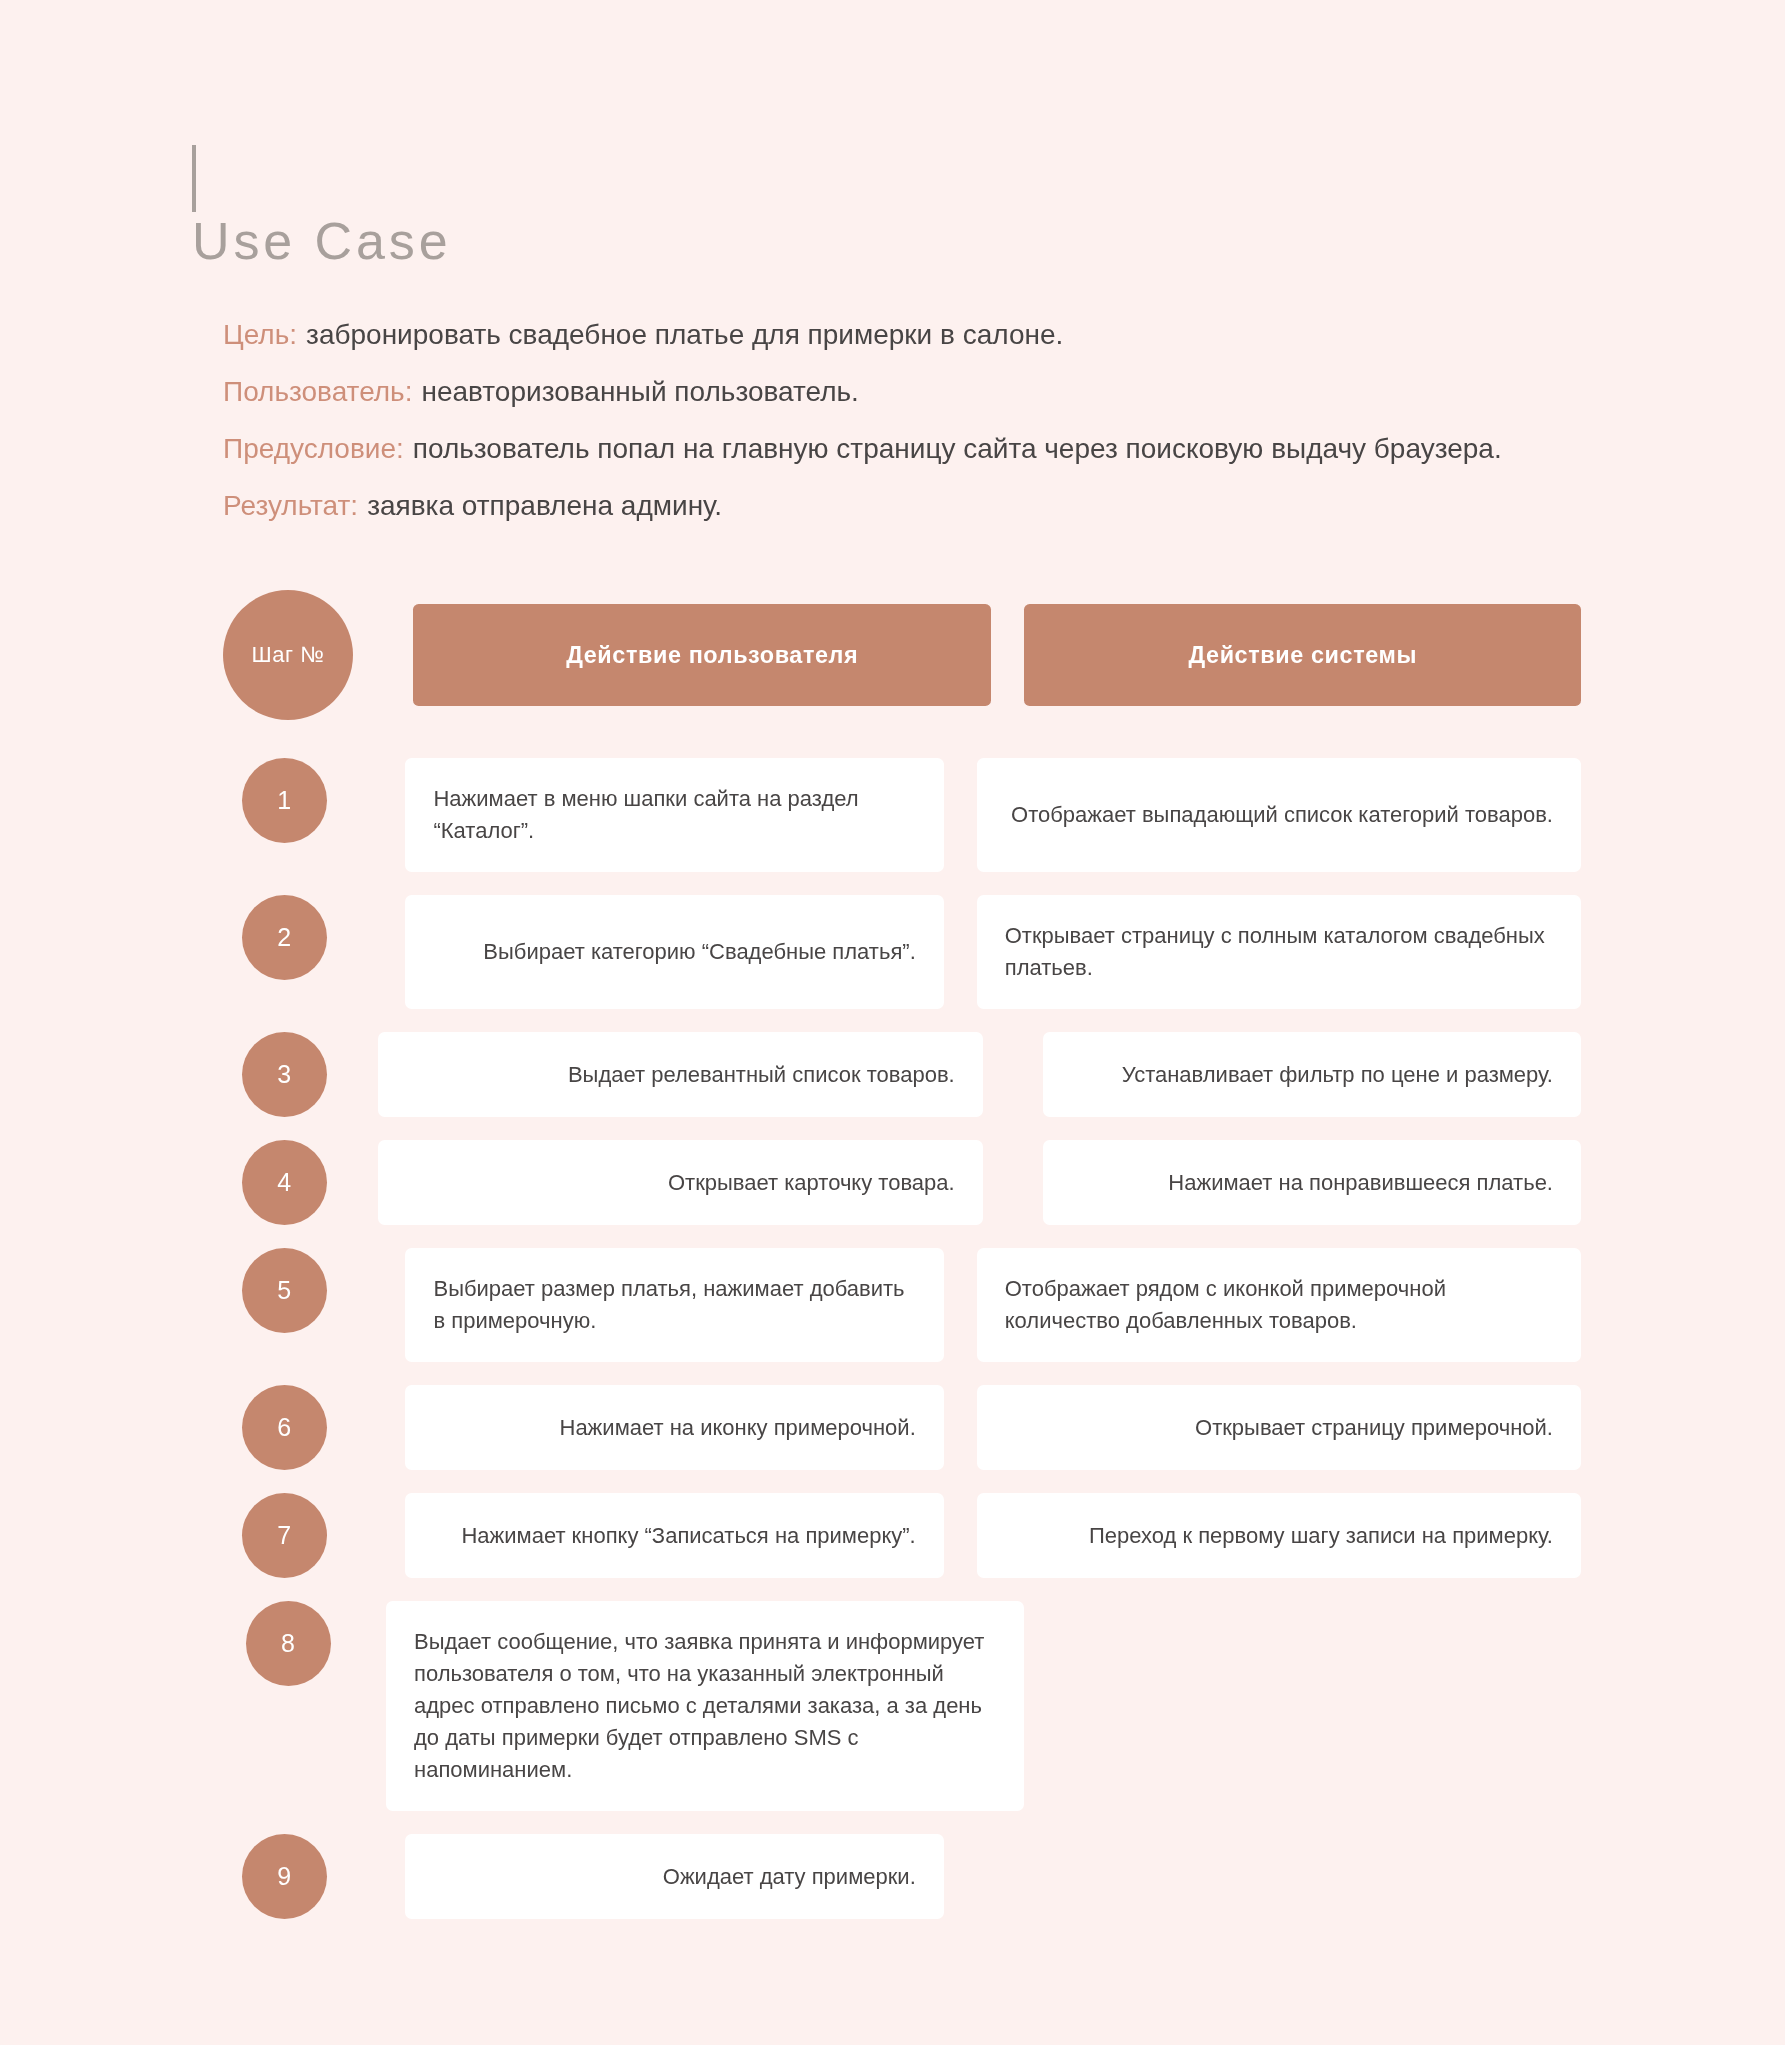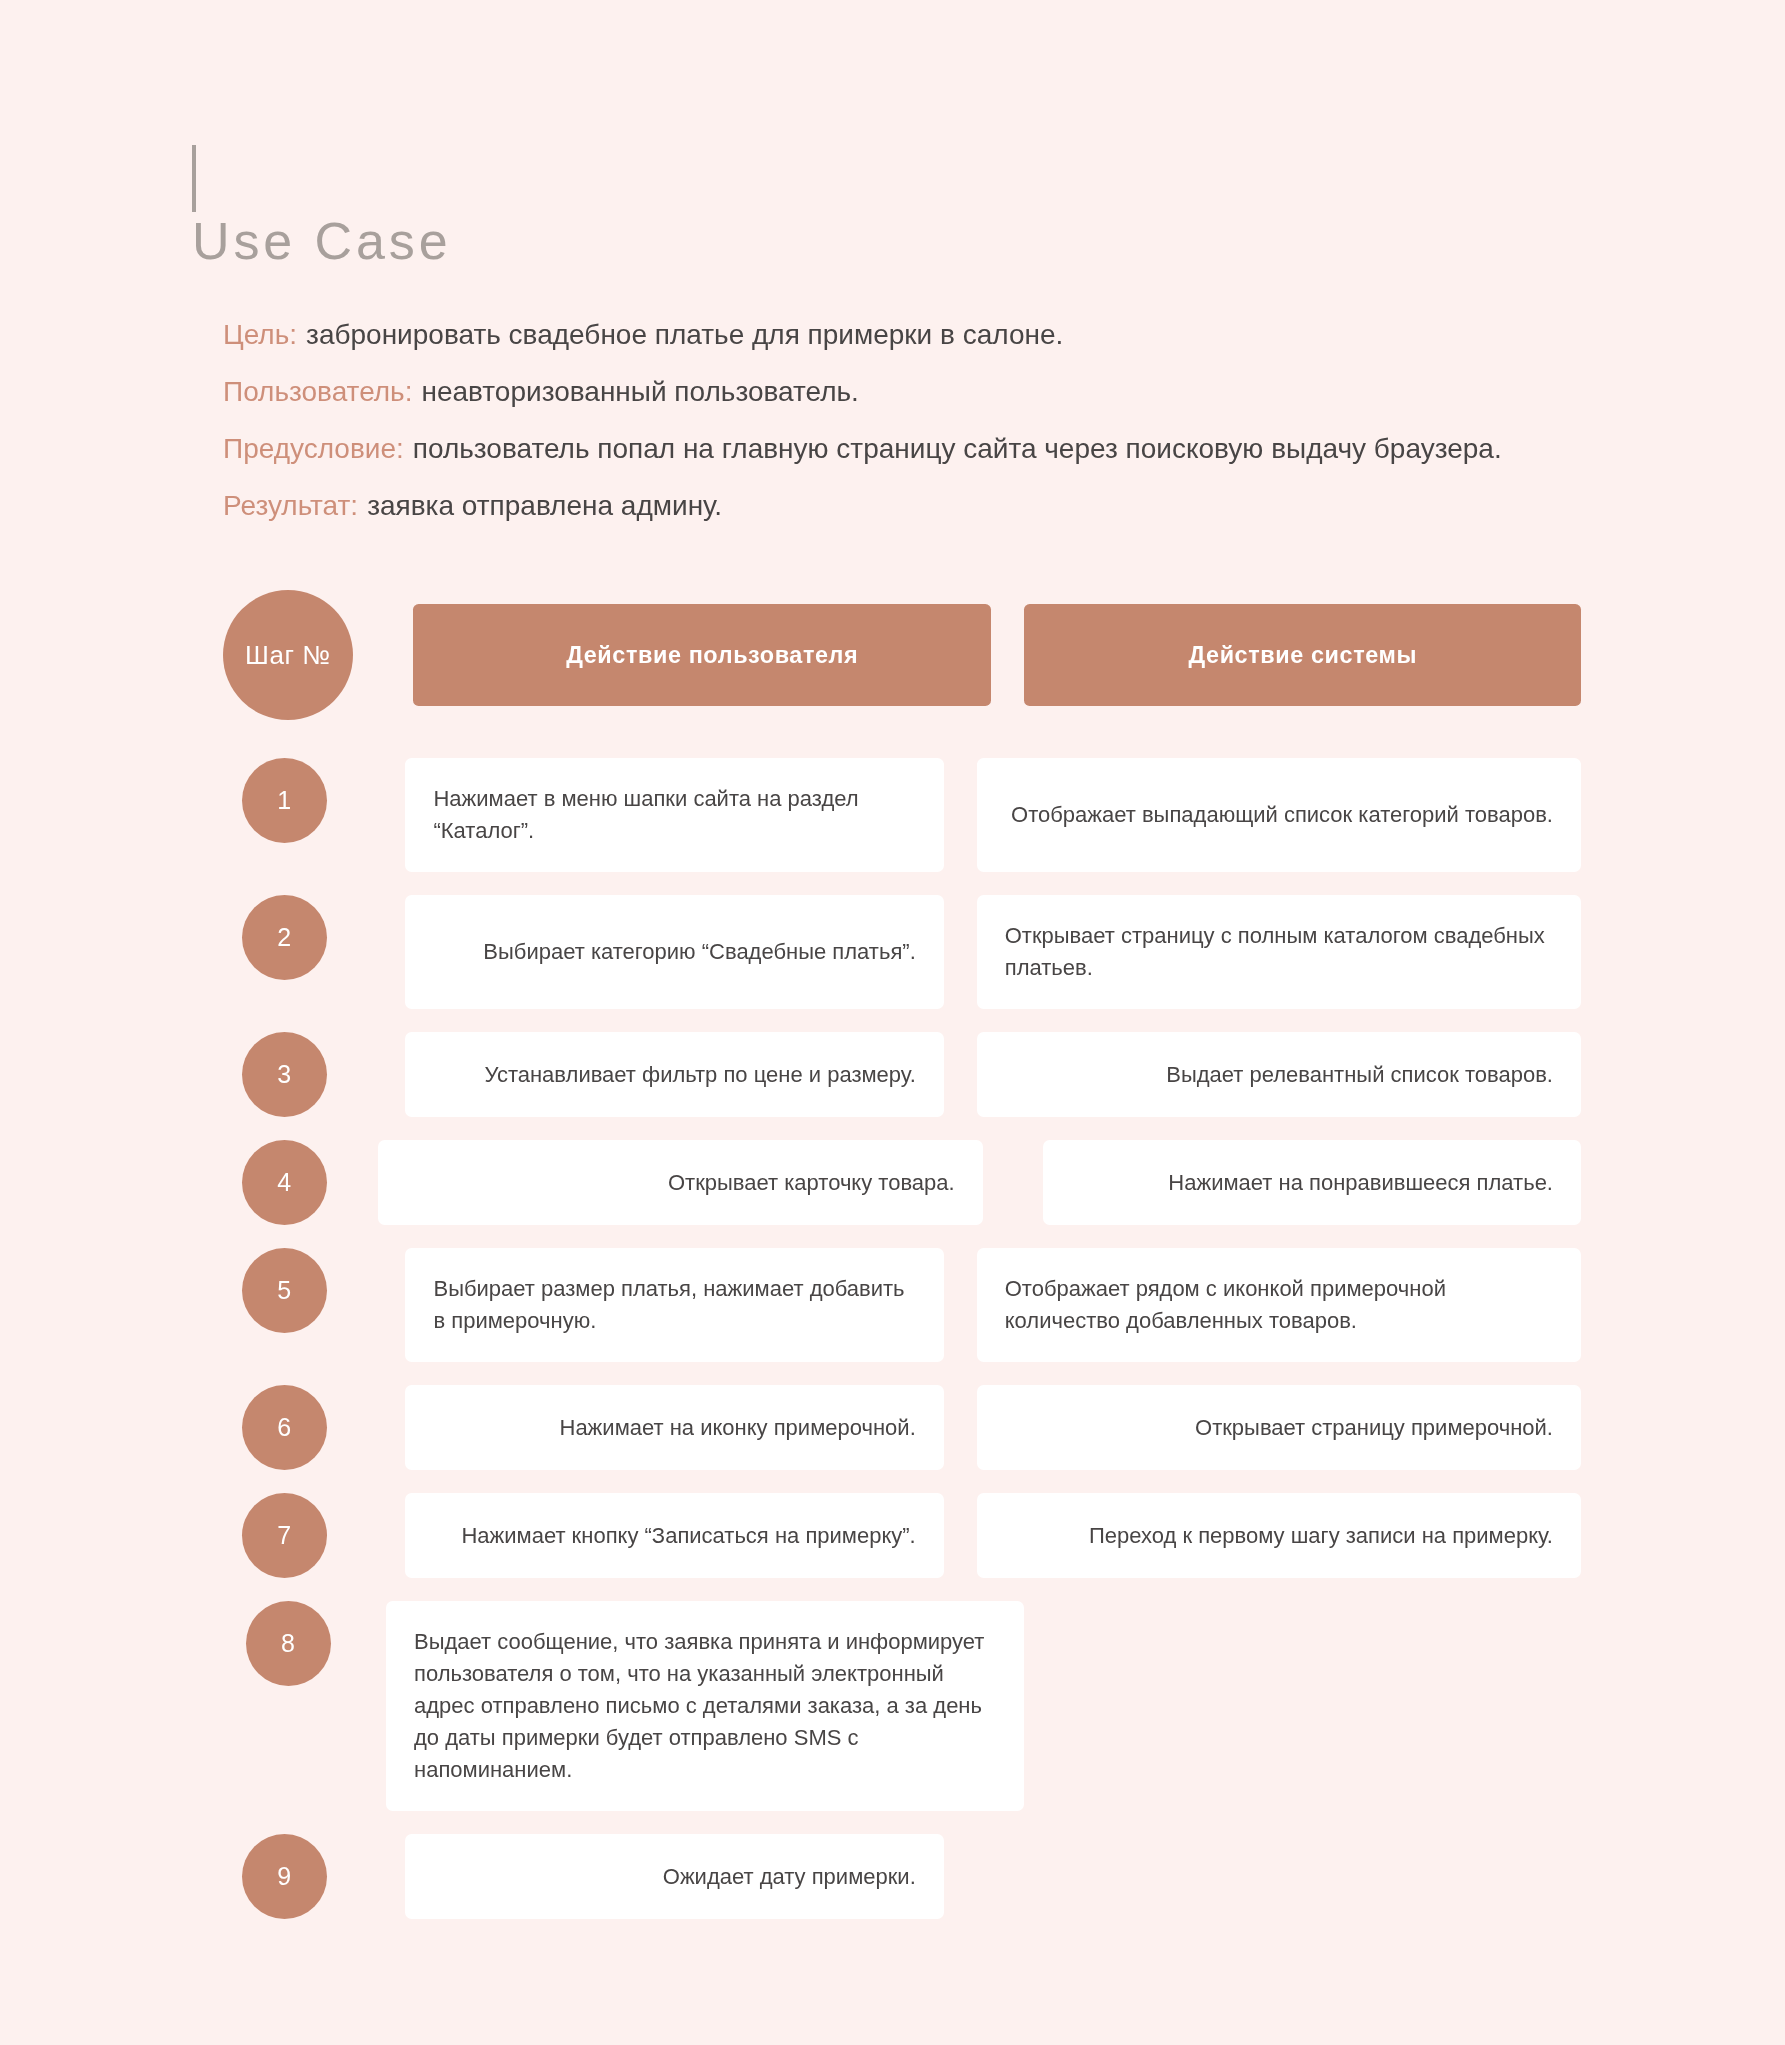--- a/index.html
+++ b/index.html
@@ -19,21 +19,21 @@
   .intro-line{margin-bottom:31px;font-size:28px;line-height:26px;}
   .intro-label{color:var(--label,#CE8F7A);margin-right:9px;}
   
   .uc-table{margin:71px 0 0 223px;width:1358px;}
   .header-row{display:flex;align-items:center;}
   .circle-col{width:130px;display:flex;justify-content:center;align-self:flex-start;}
   .header-circle{
     width:130px;height:130px;border-radius:50%;
     background:var(--accent,#C5876E);
     display:flex;align-items:center;justify-content:center;
-    color:#fff;font-size:26px;font-weight:400;letter-spacing:0.6px;
+    color:#fff;font-size:22px;font-weight:400;letter-spacing:0.6px;
   }
   .head-card{
     height:102px;border-radius:5.6px;background:var(--accent,#C5876E);
     display:flex;align-items:center;justify-content:center;
     color:#fff;font-size:23.4px;font-weight:700;letter-spacing:0.6px;
   }
   .head-user{width:568px;margin-left:60px;padding-left:20px;}
   .head-system{width:566px;margin-left:33px;}
   .row{display:flex;align-items:stretch;margin-top:23px;}
   .row.first{margin-top:38px;}
@@ -118,25 +118,25 @@
         <p>Открывает страницу с полным каталогом свадебных платьев.</p>
       </div>
   </div>
 
   <div class="row">
     <div class="circle-col">
         <div class="step-circle">
           <span>3</span>
         </div>
       </div>
+    <div class="card system-card">
+        <p>Выдает релевантный список товаров.</p>
+      </div>
     <div class="card user-card">
         <p>Устанавливает фильтр по цене и размеру.</p>
-      </div>
-    <div class="card system-card">
-        <p>Выдает релевантный список товаров.</p>
       </div>
   </div>
 
   <div class="row">
     <div class="circle-col">
         <div class="step-circle">
           <span>4</span>
         </div>
       </div>
     <div class="card system-card">

